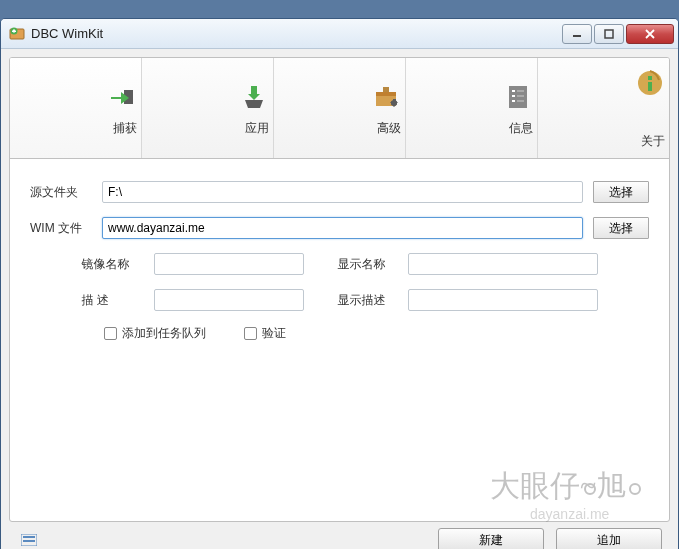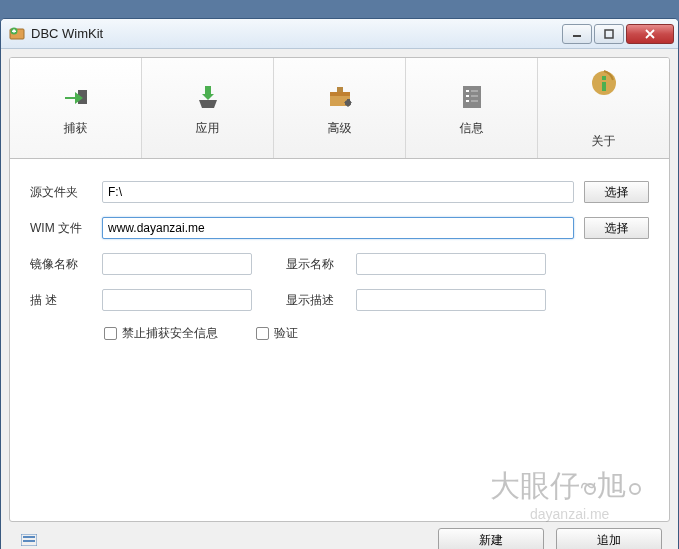--- a/index.html
+++ b/index.html
@@ -79,50 +79,50 @@
 }
 .toolbar {
   display: flex;
   border-bottom: 1px solid #c0c0c0;
   background: linear-gradient(180deg, #fdfdfd 0%, #f2f2f2 100%);
 }
 .toolbar-btn {
   flex: 1;
   display: flex;
   flex-direction: column;
-  align-items: center;
+  align-items: flex-end;
   justify-content: center;
   padding: 10px 4px 8px;
   border-right: 1px solid #d8d8d8;
   cursor: pointer;
   gap: 8px;
   min-height: 70px;
 }
 .toolbar-btn:last-child { border-right: none; gap: 35px; }
 .toolbar-btn.active { background: linear-gradient(180deg, #fff 0%, #f6f6f6 100%); }
 .toolbar-btn .ico { width: 30px; height: 30px; display: flex; align-items: center; justify-content: center; }
 .toolbar-btn .lbl { color: #333; font-size: 12px; }
 
 .form-body { padding: 22px 20px 10px; flex: 1; position: relative; }
-.form-row { display: flex; align-items: center; margin-bottom: 14px; gap: 10px; }
+.form-row { display: flex; align-items: center; margin-bottom: 14px; gap: 10px; justify-content: center; }
 .form-label { width: 62px; color: #333; text-align: left; flex-shrink: 0; }
 .text-input {
   height: 22px;
   border: 1px solid #c0c8d0;
   padding: 0 5px;
   font-size: 12px;
   font-family: inherit;
   border-radius: 2px;
   background: #fff;
 }
 .text-input.focused { border-color: #5a9ad8; box-shadow: 0 0 2px rgba(90,154,216,0.6); }
 .text-input.wide { flex: 1; }
 .text-input.mid { width: 150px; }
 .select-btn {
-  width: 65px;
+  width: 56px;
   height: 22px;
   border: 1px solid #a8a8a8;
   background: linear-gradient(180deg, #fdfdfd 0%, #e6e6e6 100%);
   border-radius: 1px;
   font-size: 12px;
   cursor: pointer;
   display: flex;
   align-items: center;
   justify-content: center;
 }
@@ -284,21 +284,21 @@
           <div class="form-label">描   述</div>
           <input type="text" class="text-input mid" value="" style="">
           <div style="width:14px"></div>
           <div class="mid-label">显示描述</div>
           <input type="text" class="text-input" style="width: 190px;" value="">
         </div>
 
         <div class="checkbox-row">
           <label class="check-item">
             <span class="check-box"></span>
-            <span>禁止捕获安全信息</span>
+            <span>添加到任务队列</span>
           </label>
           <label class="check-item">
             <span class="check-box"></span>
             <span>验证</span>
           </label>
         </div>
 
       </div>
     </div>
 

